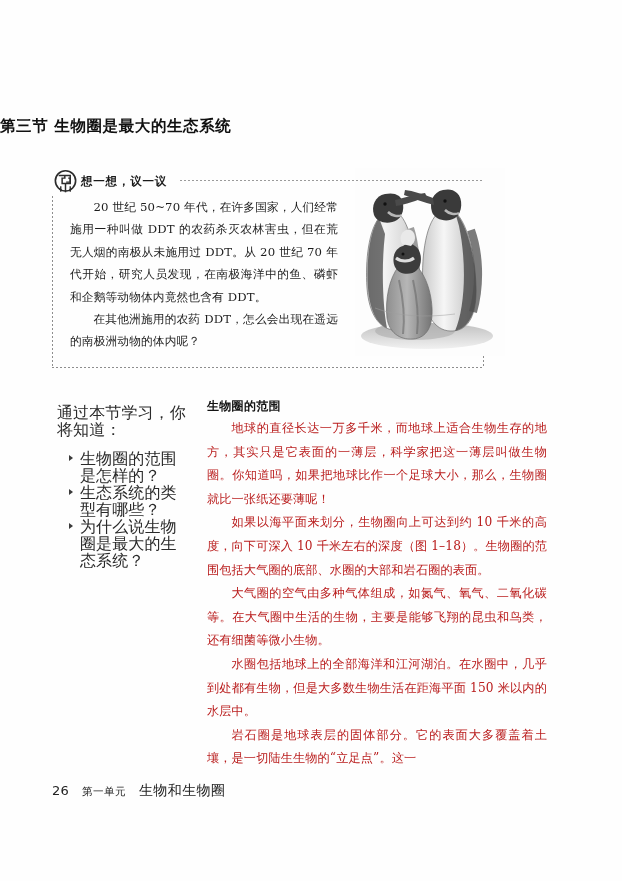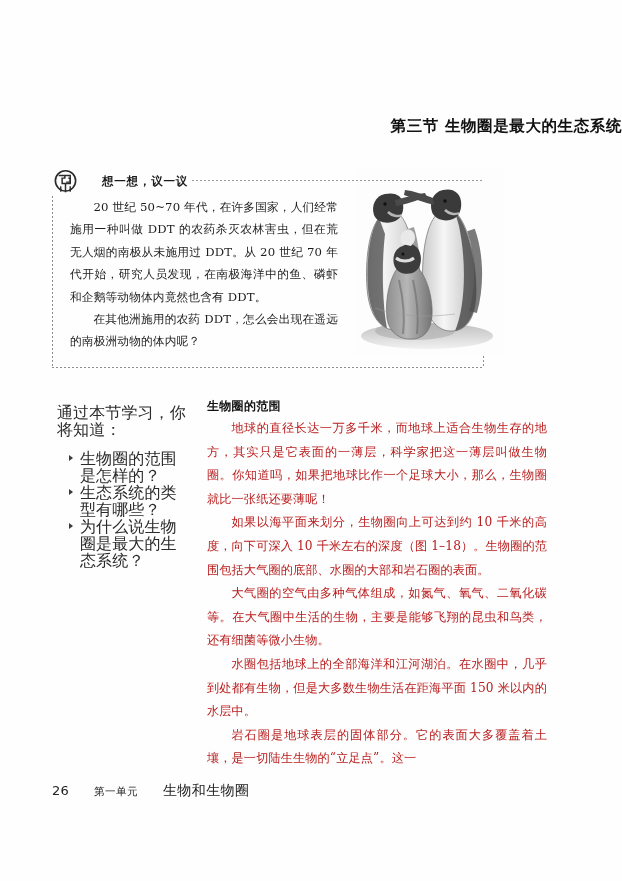--- a/index.html
+++ b/index.html
@@ -22,21 +22,21 @@
     inset: 0;
     background: #fefefe;
   }
 
   
   .section-title {
     position: absolute;
     left: 0;
     right: 0;
     top: 116px;
-    text-align: right;
+    text-align: left;
     font-size: 15.5px;
     font-weight: bold;
     letter-spacing: 0.6px;
     color: #111;
   }
 
   
   .think-block {
     position: absolute;
     left: 52px;
@@ -44,21 +44,21 @@
     width: 432px;
     height: 202px;
   }
   .think-header {
     position: absolute;
     left: 0;
     top: 0;
     height: 30px;
     display: flex;
     align-items: center;
-    gap: 23px;
+    gap: 2px;
     z-index: 4;
     background: #fefefe;
     padding-right: 4px;
   }
   .seal-icon {
     width: 27px;
     height: 27px;
     flex: 0 0 27px;
     display: block;
   }
@@ -203,21 +203,21 @@
     letter-spacing: 0.1px;
   }
 
   
   .footer {
     position: absolute;
     left: 52px;
     top: 782px;
     display: flex;
     align-items: baseline;
-    gap: 25px;
+    gap: 13px;
     font-family: "DejaVu Sans", "Liberation Sans", sans-serif;
     color: #222;
   }
   .footer .pageno {
     font-size: 13px;
     letter-spacing: 0.2px;
   }
   .footer .unit {
     font-size: 10.6px;
     letter-spacing: 0.4px;

